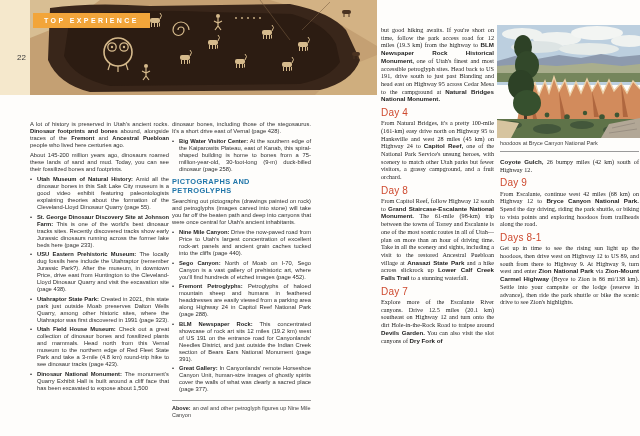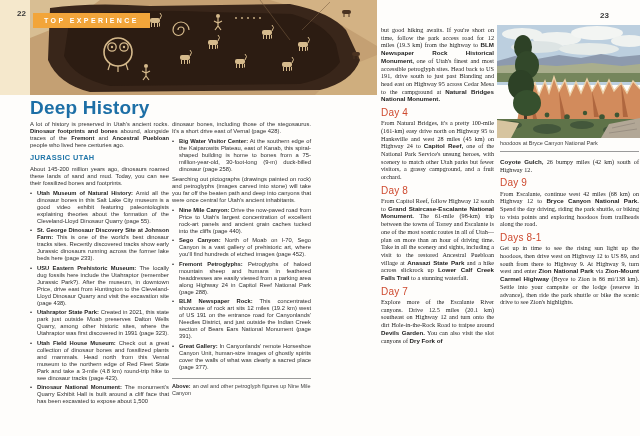--- a/index.html
+++ b/index.html
@@ -1,19 +1,19 @@
 <!DOCTYPE html>
 <html><head>
 <meta charset="utf-8">
 <style>
   html,body{margin:0;padding:0;background:#ffffff;}
   .spread{position:relative;width:640px;height:436px;background:#FEFDFB;overflow:hidden;
           font-family:"Liberation Sans",sans-serif;color:#2e2e2e;}
   .cream-corner{position:absolute;left:0;top:0;width:32px;height:95px;background:#F5E8CC;}
-  .pagenum{position:absolute;font-size:8px;font-weight:bold;color:#3a3a3a;}
+  .pagenum{position:absolute;font-size:8px;font-weight:normal;color:#3a3a3a;margin-top:44px;}
   .pagenum.left{left:17px;top:9px;}
   .pagenum.right{left:600px;top:11px;text-align:center;}
   .banner{position:absolute;left:30px;top:0;width:347px;height:95px;}
   .banner svg{display:block;width:100%;height:100%;}
   .badge{position:absolute;left:3px;top:13px;background:#F2A53A;color:#fff;font-size:7px;
          font-weight:bold;letter-spacing:2.4px;padding:4px 11px 3px 11px;line-height:8px;}
   .page-title{position:absolute;left:30px;top:97px;font-size:19px;font-weight:bold;color:#1D6FA6;letter-spacing:0.2px;}
   .col{position:absolute;font-size:5.8px;line-height:7px;text-align:justify;}
   .col1{left:30px;top:121px;width:139px;}
   .col2{left:172px;top:121px;width:139px;}
@@ -101,41 +101,40 @@
       <g fill="#4A3220">
         <rect x="312" y="10" width="9" height="4" rx="2"></rect>
         <path d="M314,14 v3 M319,14 v3" stroke="#4A3220" stroke-width="1"></path>
         <rect x="322" y="52" width="8" height="4" rx="2"></rect>
         <path d="M324,56 v3 M328,56 v3" stroke="#4A3220" stroke-width="1"></path>
       </g>
     </svg>
     <div class="badge">TOP EXPERIENCE</div>
   </div>
 
-  <div class="page-title">Deep History</div>
 
   <div class="col col1">
     <p><span>A lot of history is preserved in Utah's ancient rocks. </span><span class="rb">Dinosaur footprints and bones</span><span> abound, alongside traces of the </span><span class="rb">Fremont</span><span> and </span><span class="rb">Ancestral Puebloan</span><span> people who lived here centuries ago.</span></p>
-    <div class="sec-h">JURASSIC UTAH</div>
     <p>About 145-200 million years ago, dinosaurs roamed these lands of sand and mud. Today, you can see their fossilized bones and footprints.</p>
     <ul class="blist">
         <li><span class="bn">Utah Museum of Natural History:</span> Amid all the dinosaur bones in this Salt Lake City museum is a good video exhibit featuring paleontologists explaining theories about the formation of the Cleveland-Lloyd Dinosaur Quarry (page 55).</li>
         <li><span class="bn">St. George Dinosaur Discovery Site at Johnson Farm:</span> This is one of the world's best dinosaur tracks sites. Recently discovered tracks show early Jurassic dinosaurs running across the former lake beds here (page 233).</li>
         <li><span class="bn">USU Eastern Prehistoric Museum:</span> The locally dug fossils here include the Utahraptor (remember Jurassic Park?). After the museum, in downtown Price, drive east from Huntington to the Cleveland-Lloyd Dinosaur Quarry and visit the excavation site (page 438).</li>
         <li><span class="bn">Utahraptor State Park:</span> Created in 2021, this state park just outside Moab preserves Dalton Wells Quarry, among other historic sites, where the Utahraptor was first discovered in 1991 (page 323).</li>
         <li><span class="bn">Utah Field House Museum:</span> Check out a great collection of dinosaur bones and fossilized plants and mammals. Head north from this Vernal museum to the northern edge of Red Fleet State Park and take a 3-mile (4.8 km) round-trip hike to see dinosaur tracks (page 423).</li>
         <li><span class="bn">Dinosaur National Monument:</span> The monument's Quarry Exhibit Hall is built around a cliff face that has been excavated to expose about 1,500</li>
       </ul>
   </div>
 
   <div class="col col2">
     <p>dinosaur bones, including those of the stegosaurus. It's a short drive east of Vernal (page 428).</p>
     <ul class="blist">
         <li><span class="bn">Big Water Visitor Center:</span> At the southern edge of the Kaiparowits Plateau, east of Kanab, this spiral-shaped building is home to bones from a 75-million-year-old, 30-foot-long (9-m) duck-billed dinosaur (page 258).</li>
       </ul>
+    <div class="sec-h">PICTOGRAPHS AND PETROGLYPHS</div>
     <p>Searching out pictographs (drawings painted on rock) and petroglyphs (images carved into stone) will take you far off the beaten path and deep into canyons that were once central for Utah's ancient inhabitants.</p>
     <ul class="blist">
         <li><span class="bn">Nine Mile Canyon:</span> Drive the now-paved road from Price to Utah's largest concentration of excellent rock-art panels and ancient grain caches tucked into the cliffs (page 440).</li>
         <li><span class="bn">Sego Canyon:</span> North of Moab on I-70, Sego Canyon is a vast gallery of prehistoric art, where you'll find hundreds of etched images (page 452).</li>
         <li><span class="bn">Fremont Petroglyphs:</span> Petroglyphs of haloed mountain sheep and humans in feathered headdresses are easily viewed from a parking area along Highway 24 in Capitol Reef National Park (page 288).</li>
         <li><span class="bn">BLM Newspaper Rock:</span> This concentrated showcase of rock art sits 12 miles (19.2 km) west of US 191 on the entrance road for Canyonlands' Needles District, and just outside the Indian Creek section of Bears Ears National Monument (page 391).</li>
         <li><span class="bn">Great Gallery:</span> In Canyonlands' remote Horseshoe Canyon Unit, human-size images of ghostly spirits cover the walls of what was clearly a sacred place (page 377).</li>
       </ul>
     <div class="cap-block">
       <span class="cap-label">Above:</span><span>an owl and other petroglyph figures up Nine Mile Canyon</span>

